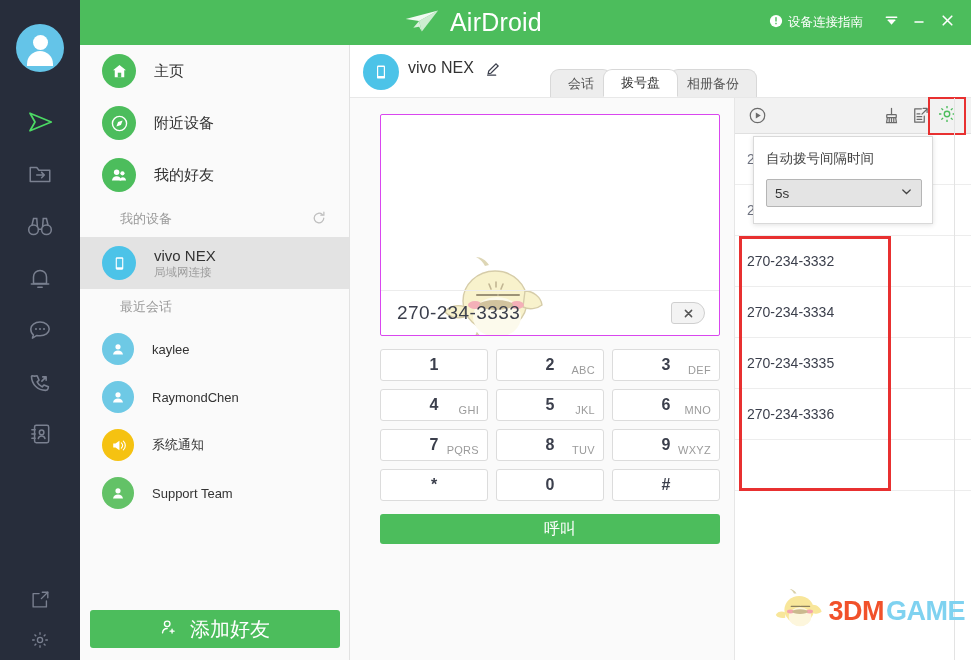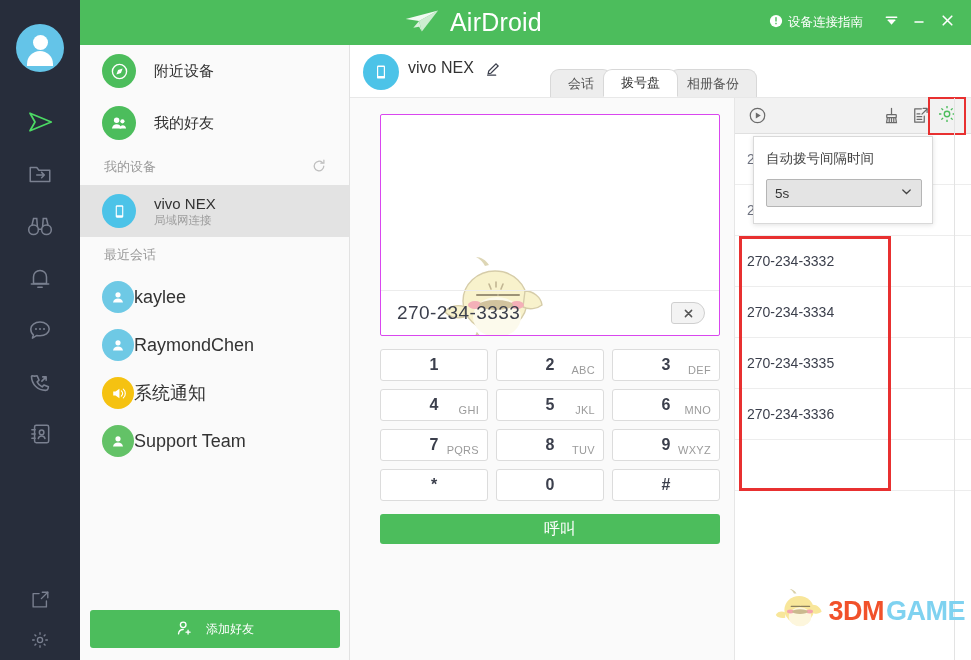--- a/index.html
+++ b/index.html
@@ -44,44 +44,44 @@
   .nav-item {
     display:flex; align-items:center; height:52px; padding-left:22px; cursor:pointer;
   }
   .nav-badge {
     width:34px; height:34px; border-radius:50%; background:#4cbd5c;
     display:flex; align-items:center; justify-content:center; flex:0 0 auto;
   }
   .nav-label { margin-left:18px; font-size:15px; color:#333; }
   .nav-section {
     display:flex; align-items:center; justify-content:space-between;
-    height:36px; padding:0 22px 0 24px;
+    height:36px; padding:0 22px 0 40px;
     font-size:13px; color:#9a9a9a;
   }
   .nav-refresh { cursor:pointer; opacity:.55; }
   .device-row {
     display:flex; align-items:center; height:52px; padding-left:22px;
     background:#e3e3e3; cursor:pointer;
   }
   .device-avatar {
     width:34px; height:34px; border-radius:50%; background:#4cc3e8;
     display:flex; align-items:center; justify-content:center; flex:0 0 auto;
   }
   .device-texts { margin-left:18px; line-height:1.15; }
   .device-name { font-size:15px; color:#333; }
   .device-sub { font-size:11.5px; color:#9d9d9d; margin-top:1px; }
   .chat-row { display:flex; align-items:center; height:48px; padding-left:22px; cursor:pointer; }
   .chat-avatar {
     width:32px; height:32px; border-radius:50%;
     display:flex; align-items:center; justify-content:center; flex:0 0 auto;
   }
-  .chat-name { font-size:18px; color:#333; }
+  .chat-name { margin-left:18px; font-size:13px; color:#333; }
   .add-friend {
     position:absolute; left:10px; bottom:12px; width:250px; height:38px;
-    background:#4cbd5c; border-radius:3px; color:#fff; font-size:12px;
+    background:#4cbd5c; border-radius:3px; color:#fff; font-size:20px;
     display:flex; align-items:center; justify-content:center; gap:12px; cursor:pointer;
     border:none;
   }
 
   
   .titlebar {
     position:absolute; left:80px; top:0; width:891px; height:45px;
     background:#4cbd5c;
   }
   .brand {
@@ -345,20 +345,29 @@
           <svg width="15" height="15" viewBox="0 0 14 14" stroke="#fff" stroke-width="1.5" stroke-linecap="round">
               <path d="M3 3l8 8M11 3l-8 8"></path>
             </svg>
         </span>
       </div>
     </div>
   </div>
 
   <div class="nav">
 
+    <div class="nav-item">
+      <div class="nav-badge">
+        <svg width="19" height="19" viewBox="0 0 22 22" fill="#fff">
+          <path d="M11 3.4 3.5 9.6h2v8.2h11V9.6h2z"></path>
+          <rect x="9" y="12.4" width="4" height="5.4" fill="#4cbd5c"></rect>
+        </svg>
+      </div>
+      <span class="nav-label">主页</span>
+    </div>
 
     <div class="nav-item">
       <div class="nav-badge">
         <svg width="19" height="19" viewBox="0 0 22 22">
           <circle cx="11" cy="11" r="8.2" fill="none" stroke="#fff" stroke-width="1.6"></circle>
           <path d="M14.6 7.4 9.3 9.3 7.4 14.6l5.3-1.9z" fill="#fff"></path>
         </svg>
       </div>
       <span class="nav-label">附近设备</span>
     </div>

